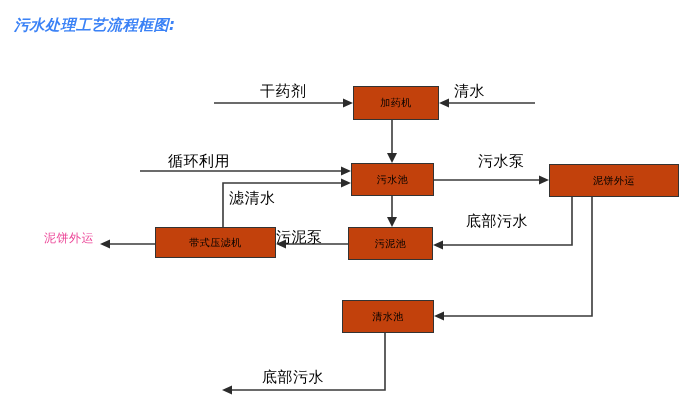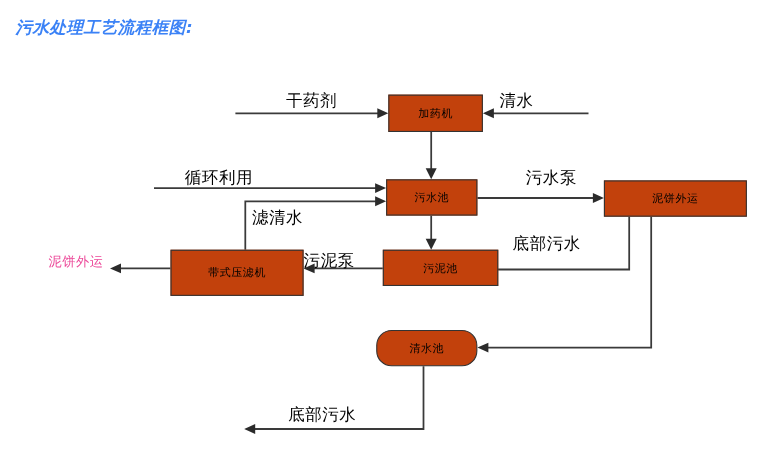--- a/index.html
+++ b/index.html
@@ -139,25 +139,25 @@
   </g>
 
 </svg>
 
 <div class="node" style="left:353px; top:86px; width:86px; height:34px;">加药机</div>
 
 <div class="node" style="left:351px; top:163px; width:83px; height:33px;">污水池</div>
 
 <div class="node" style="left:549px; top:164px; width:130px; height:33px;">泥饼外运</div>
 
-<div class="node" style="left:155px; top:227px; width:121px; height:42px;">带式压滤机</div>
+<div class="node" style="left:155px; top:227px; width:121px; height:31px;">带式压滤机</div>
 
-<div class="node" style="left:348px; top:227px; width:105px; height:33px;">污泥池</div>
+<div class="node" style="left:348px; top:227px; width:85px; height:33px;">污泥池</div>
 
-<div class="node" style="left:342px; top:300px; width:92px; height:33px;border-radius:14px;">清水池</div>
+<div class="node" style="left:342px; top:300px; width:92px; height:33px;">清水池</div>
 
 <div class="edge-label" style="left:260px; top:82px;">干药剂</div>
 
 <div class="edge-label" style="left:454px; top:82px;">清水</div>
 
 <div class="edge-label" style="left:168px; top:152px;">循环利用</div>
 
 <div class="edge-label" style="left:229px; top:189px;">滤清水</div>
 
 <div class="edge-label" style="left:478px; top:152px;">污水泵</div>

